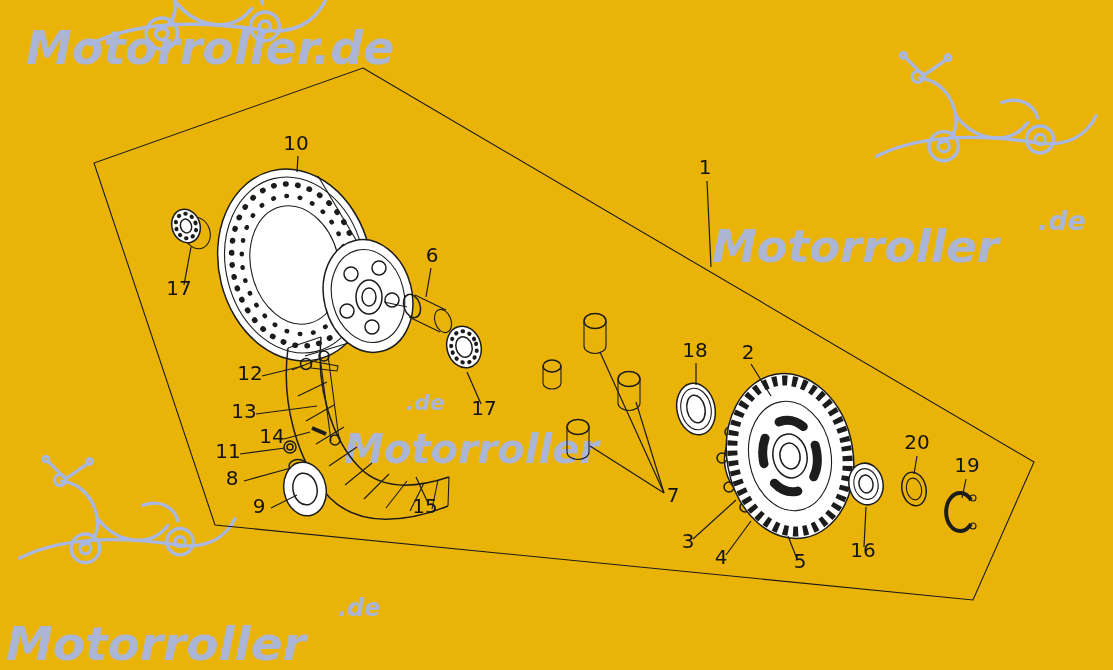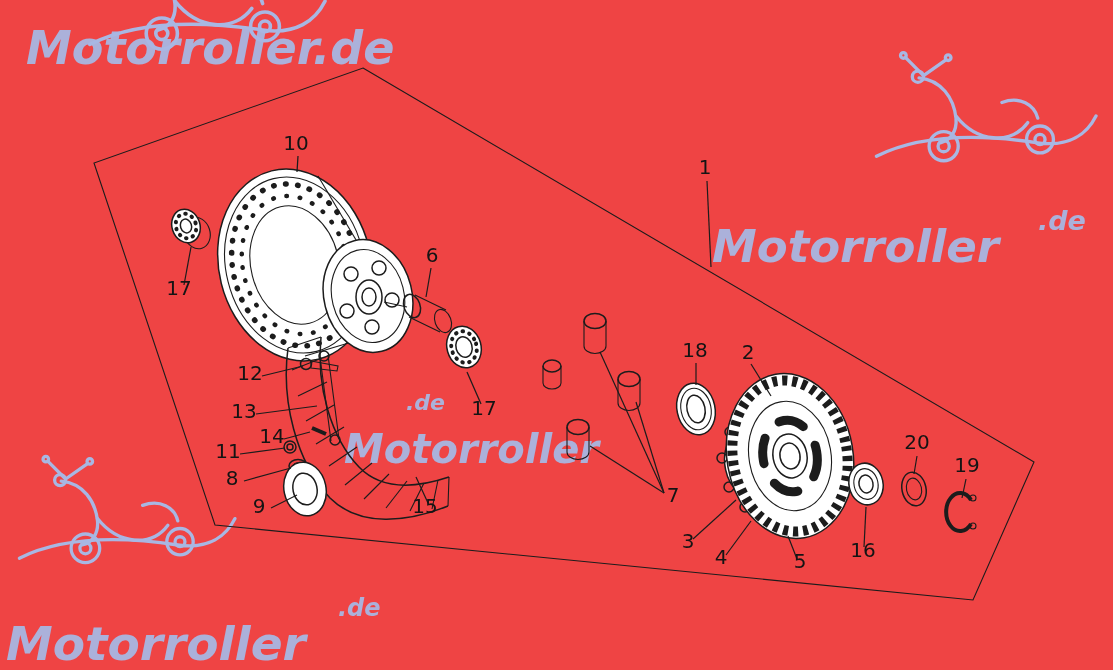--- a/index.html
+++ b/index.html
@@ -1,16 +1,16 @@
 <!DOCTYPE html>
 <html style="--wm: #a8b7e3;"><head>
 <meta charset="utf-8">
 <style>
   html,body{margin:0;padding:0;background:#fff;}
-  .stage{position:relative;width:1113px;height:670px;background:#ef4444;overflow:hidden;
+  .stage{position:relative;width:1113px;height:670px;background:#eab308;overflow:hidden;
          font-family:"DejaVu Sans",sans-serif;}
   svg{display:block;}
   .ink{stroke:#1c1c1c;fill:none;stroke-width:1.5;}
   .thin{stroke-width:1.1;}
   .leader{stroke:#1c1c1c;stroke-width:1.2;}
   .wm-text{fill:var(--wm,#a8b7e3);font-style:italic;font-weight:bold;
            font-family:"DejaVu Sans",sans-serif;opacity:.95;}
   .part-num{fill:#141414;font-size:20px;text-anchor:middle;
             font-family:"DejaVu Sans",sans-serif;}
   .dots{stroke-dasharray:.5 11.6;stroke-width:5.5;stroke-linecap:round;}

